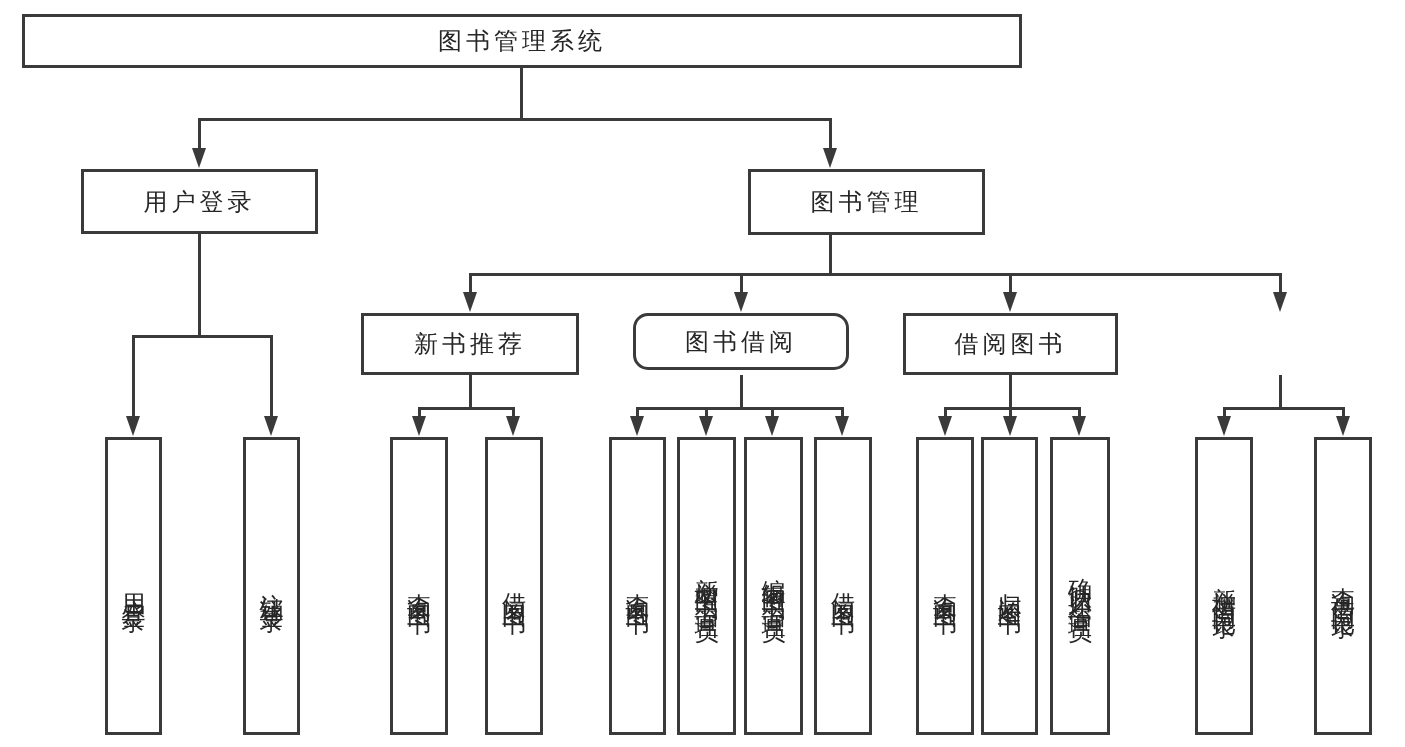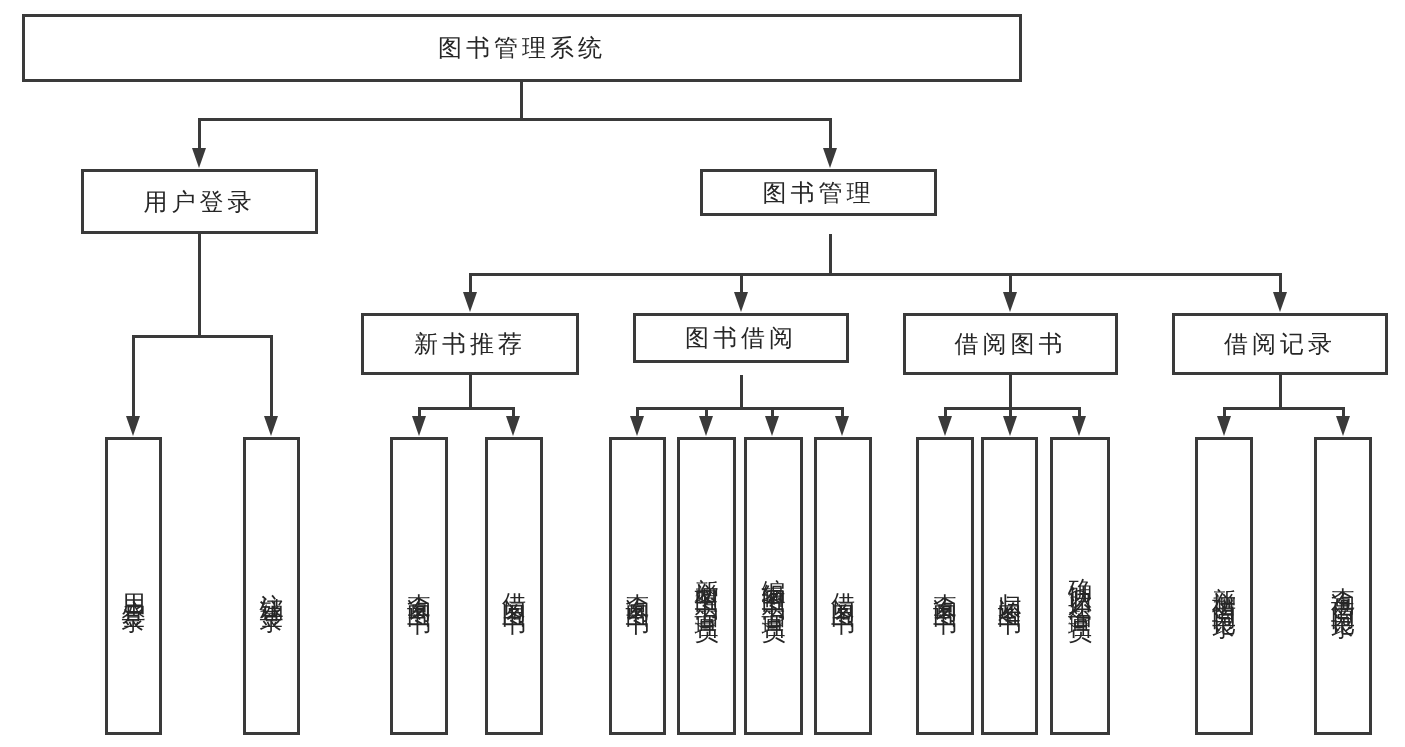--- a/index.html
+++ b/index.html
@@ -64,35 +64,35 @@
     letter-spacing: 1px;
     z-index: 5;
     white-space: nowrap;
   }
 </style>
 </head>
 <body>
 
 <div class="canvas">
 
-  <div class="node h" style="left:22px; top:14px; width:1000px; height:68px;">
+  <div class="node h" style="left:22px; top:14px; width:1000px; height:54px;">
     <span>图书管理系统</span>
   </div>
 
   <div class="vline" style="left:520px; top:68px; height:50px;"></div>
   <div class="hline" style="left:198px; top:118px; width:634px;"></div>
   <div class="vline" style="left:198px; top:118px; height:32px;"></div>
   <div class="arrow" style="left:192px; top:148px;"></div>
   <div class="vline" style="left:829px; top:118px; height:32px;"></div>
   <div class="arrow" style="left:823px; top:148px;"></div>
 
   <div class="node h" style="left:81px; top:169px; width:237px; height:65px;">
     <span>用户登录</span>
   </div>
-  <div class="node h" style="left:700px; top:169px; width:237px; height:47px;">
+  <div class="node h" style="left:748px; top:169px; width:237px; height:66px;">
     <span>图书管理</span>
   </div>
 
   <div class="vline" style="left:198px; top:234px; height:101px;"></div>
   <div class="hline" style="left:133px; top:335px; width:140px;"></div>
   <div class="vline" style="left:132px; top:335px; height:82px;"></div>
   <div class="arrow" style="left:126px; top:416px;"></div>
   <div class="vline" style="left:270px; top:335px; height:82px;"></div>
   <div class="arrow" style="left:264px; top:416px;"></div>
 
@@ -103,28 +103,25 @@
   <div class="vline" style="left:740px; top:273px; height:21px;"></div>
   <div class="arrow" style="left:734px; top:292px;"></div>
   <div class="vline" style="left:1009px; top:273px; height:21px;"></div>
   <div class="arrow" style="left:1003px; top:292px;"></div>
   <div class="vline" style="left:1279px; top:273px; height:21px;"></div>
   <div class="arrow" style="left:1273px; top:292px;"></div>
 
   <div class="node h" style="left:361px; top:313px; width:218px; height:62px;align-items:center;">
     <span>新书推荐</span>
   </div>
-  <div class="node h" style="left:633px; top:313px; width:216px; height:50px;">
+  <div class="node h" style="left:633px; top:313px; width:216px; height:57px;border-radius:15px;">
     <span>图书借阅</span>
   </div>
   <div class="node h" style="left:903px; top:313px; width:215px; height:62px;">
     <span>借阅图书</span>
-  </div>
-  <div class="node h" style="left:1172px; top:313px; width:216px; height:62px;">
-    <span>借阅记录</span>
   </div>
 
   <div class="vline" style="left:469px; top:375px; height:32px;"></div>
   <div class="hline" style="left:418px; top:407px; width:97px;"></div>
   <div class="vline" style="left:418px; top:407px; height:11px;"></div>
   <div class="arrow" style="left:412px; top:416px;"></div>
   <div class="vline" style="left:512px; top:407px; height:11px;"></div>
   <div class="arrow" style="left:506px; top:416px;"></div>
 
   <div class="vline" style="left:740px; top:375px; height:32px;"></div>

